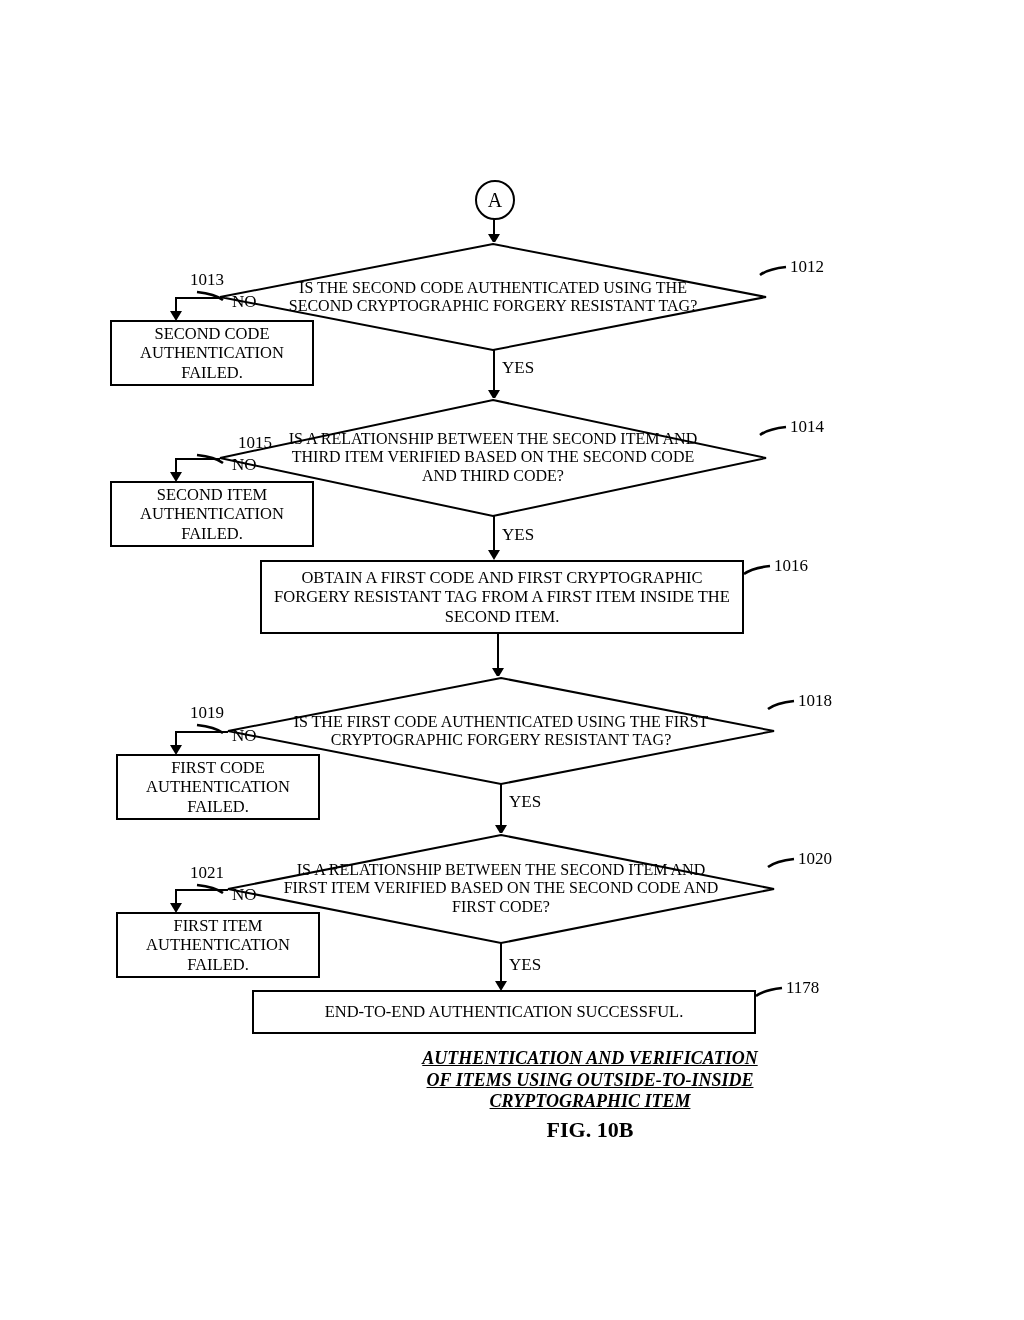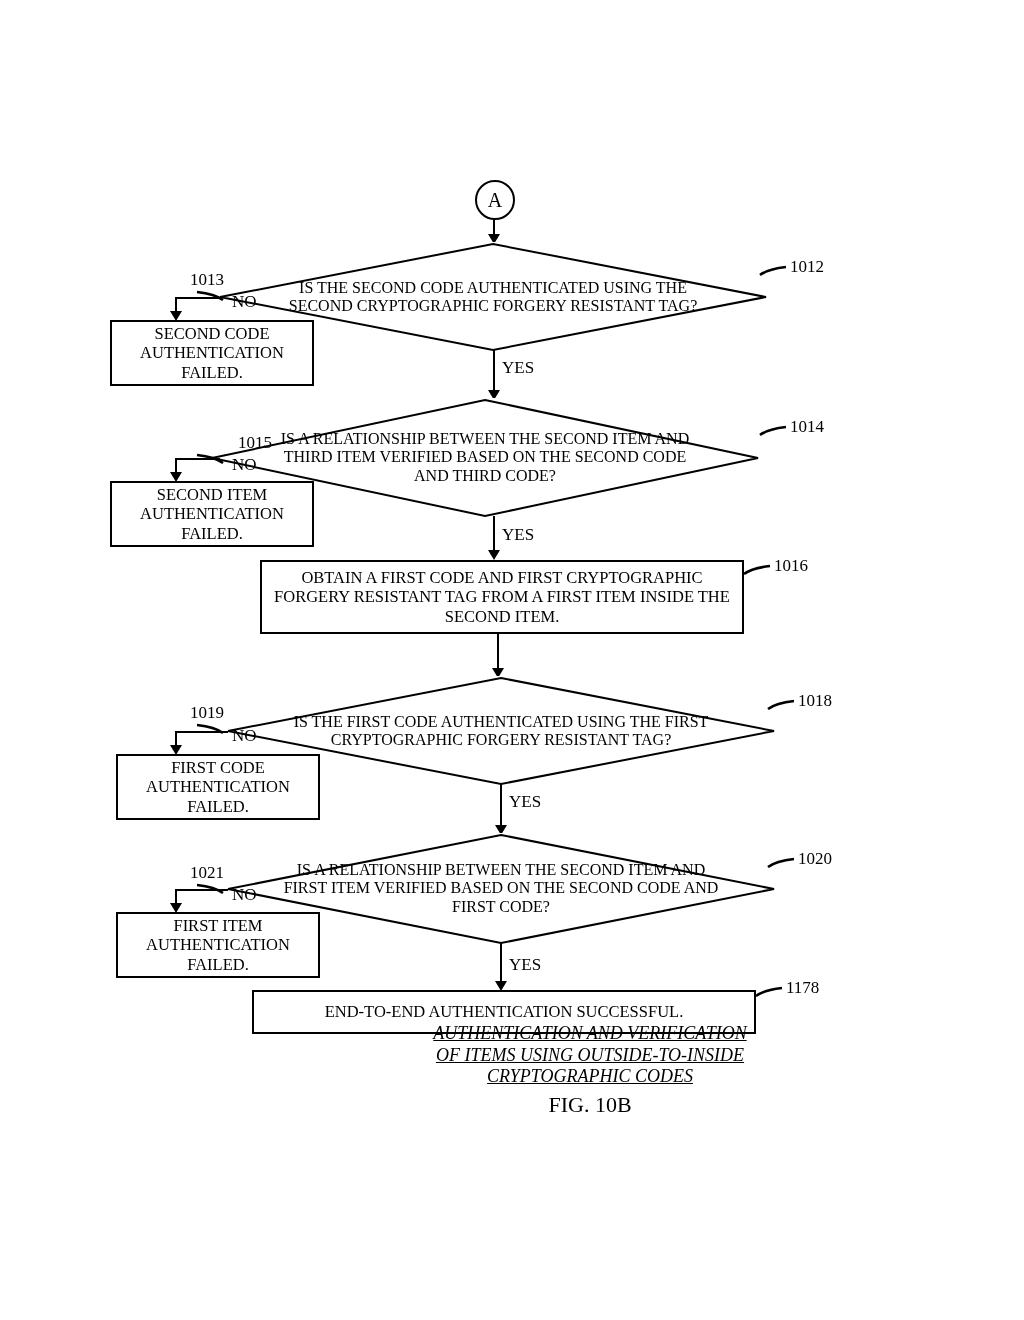--- a/index.html
+++ b/index.html
@@ -163,21 +163,21 @@
     <div class="arrow-line" style="left:175px; top:117px; width:2px; height:18px;"></div>
     <div class="arrow-head" style="left:170px; top:131px;"></div>
     <div class="rect" style="left:110px; top:140px; width:200px; height:62px;">
       <span>SECOND CODE AUTHENTICATION FAILED.</span>
     </div>
 
     <div class="arrow-line" style="left:493px; top:170px; width:2px; height:45px;"></div>
     <div class="label-yesno" style="left:502px; top:178px;">YES</div>
     <div class="arrow-head" style="left:488px; top:210px;"></div>
 
-    <div class="diamond" style="left:210px; top:218px; width:550px; height:120px;">
+    <div class="diamond" style="left:218px; top:218px; width:550px; height:120px;">
       <svg viewBox="0 0 550 120">
           <polygon points="275,2 548,60 275,118 2,60" fill="#fff" stroke="#000" stroke-width="2"></polygon>
         </svg>
       <div class="diamond-text">IS A RELATIONSHIP BETWEEN THE SECOND ITEM AND THIRD ITEM VERIFIED BASED ON THE SECOND CODE AND THIRD CODE?</div>
     </div>
     <div class="ref-mark" style="left:758px; top:245px;">
       <svg viewBox="0 0 30 14">
           <path d="M2 10 Q10 4 28 2" stroke="#000" stroke-width="2.6" fill="none"></path>
         </svg>
     </div>
@@ -279,21 +279,21 @@
     <div class="rect" style="left:252px; top:810px; width:500px; height:40px;">
       <span>END-TO-END AUTHENTICATION SUCCESSFUL.</span>
     </div>
     <div class="ref-mark" style="left:754px; top:806px;">
       <svg viewBox="0 0 30 14">
           <path d="M2 10 Q10 4 28 2" stroke="#000" stroke-width="2.6" fill="none"></path>
         </svg>
     </div>
     <div class="label-ref" style="left:786px; top:798px;">1178</div>
 
-    <div class="caption" style="left:380px; top:843px;">
+    <div class="caption" style="left:380px; top:868px;font-weight:bold;">
       <div class="caption-title">AUTHENTICATION AND VERIFICATION</div>
       <div class="caption-title">OF ITEMS USING OUTSIDE-TO-INSIDE</div>
-      <div class="caption-title">CRYPTOGRAPHIC CODES</div>
+      <div class="caption-title">CRYPTOGRAPHIC ITEM</div>
       <div class="fig-label">FIG. 10B</div>
     </div>
 
   </div>
 </div>
 
 </body></html>

